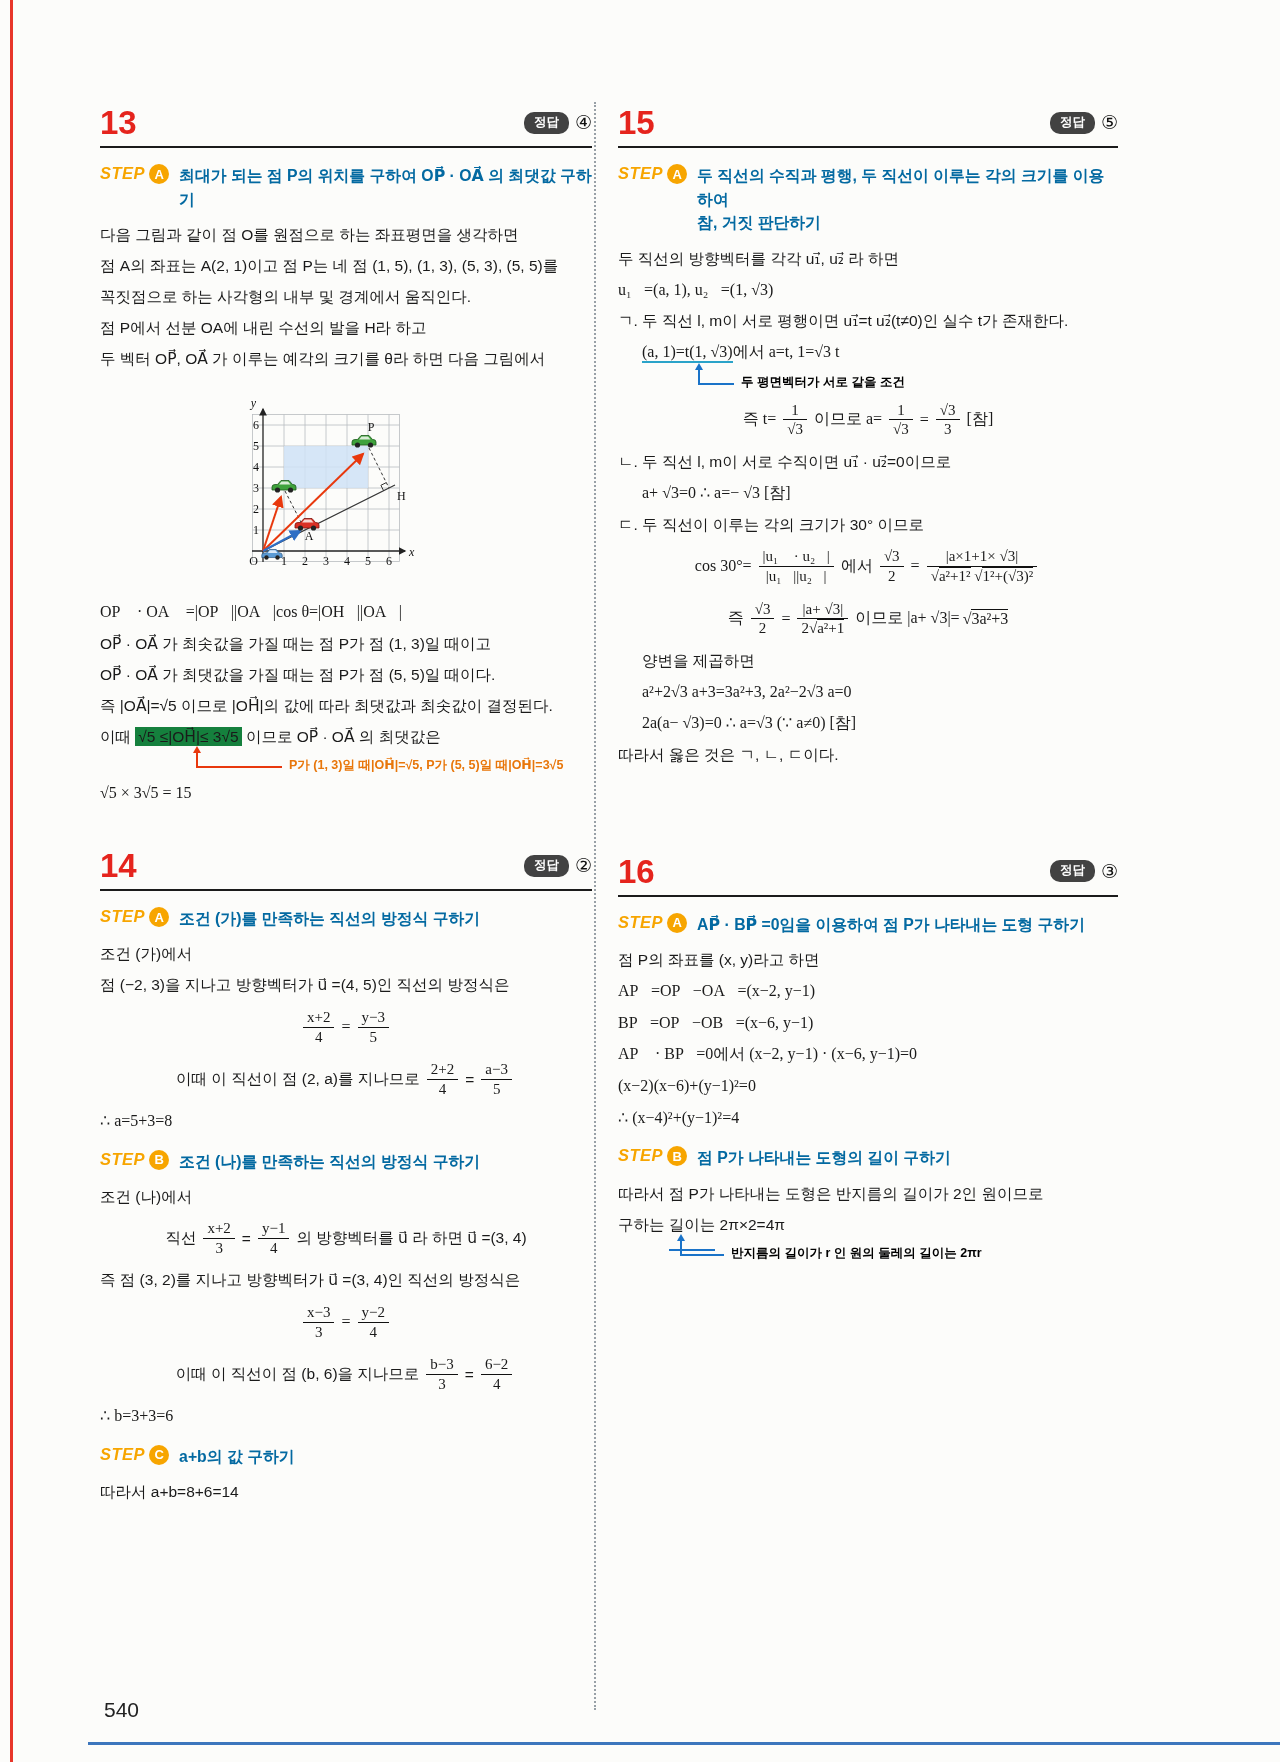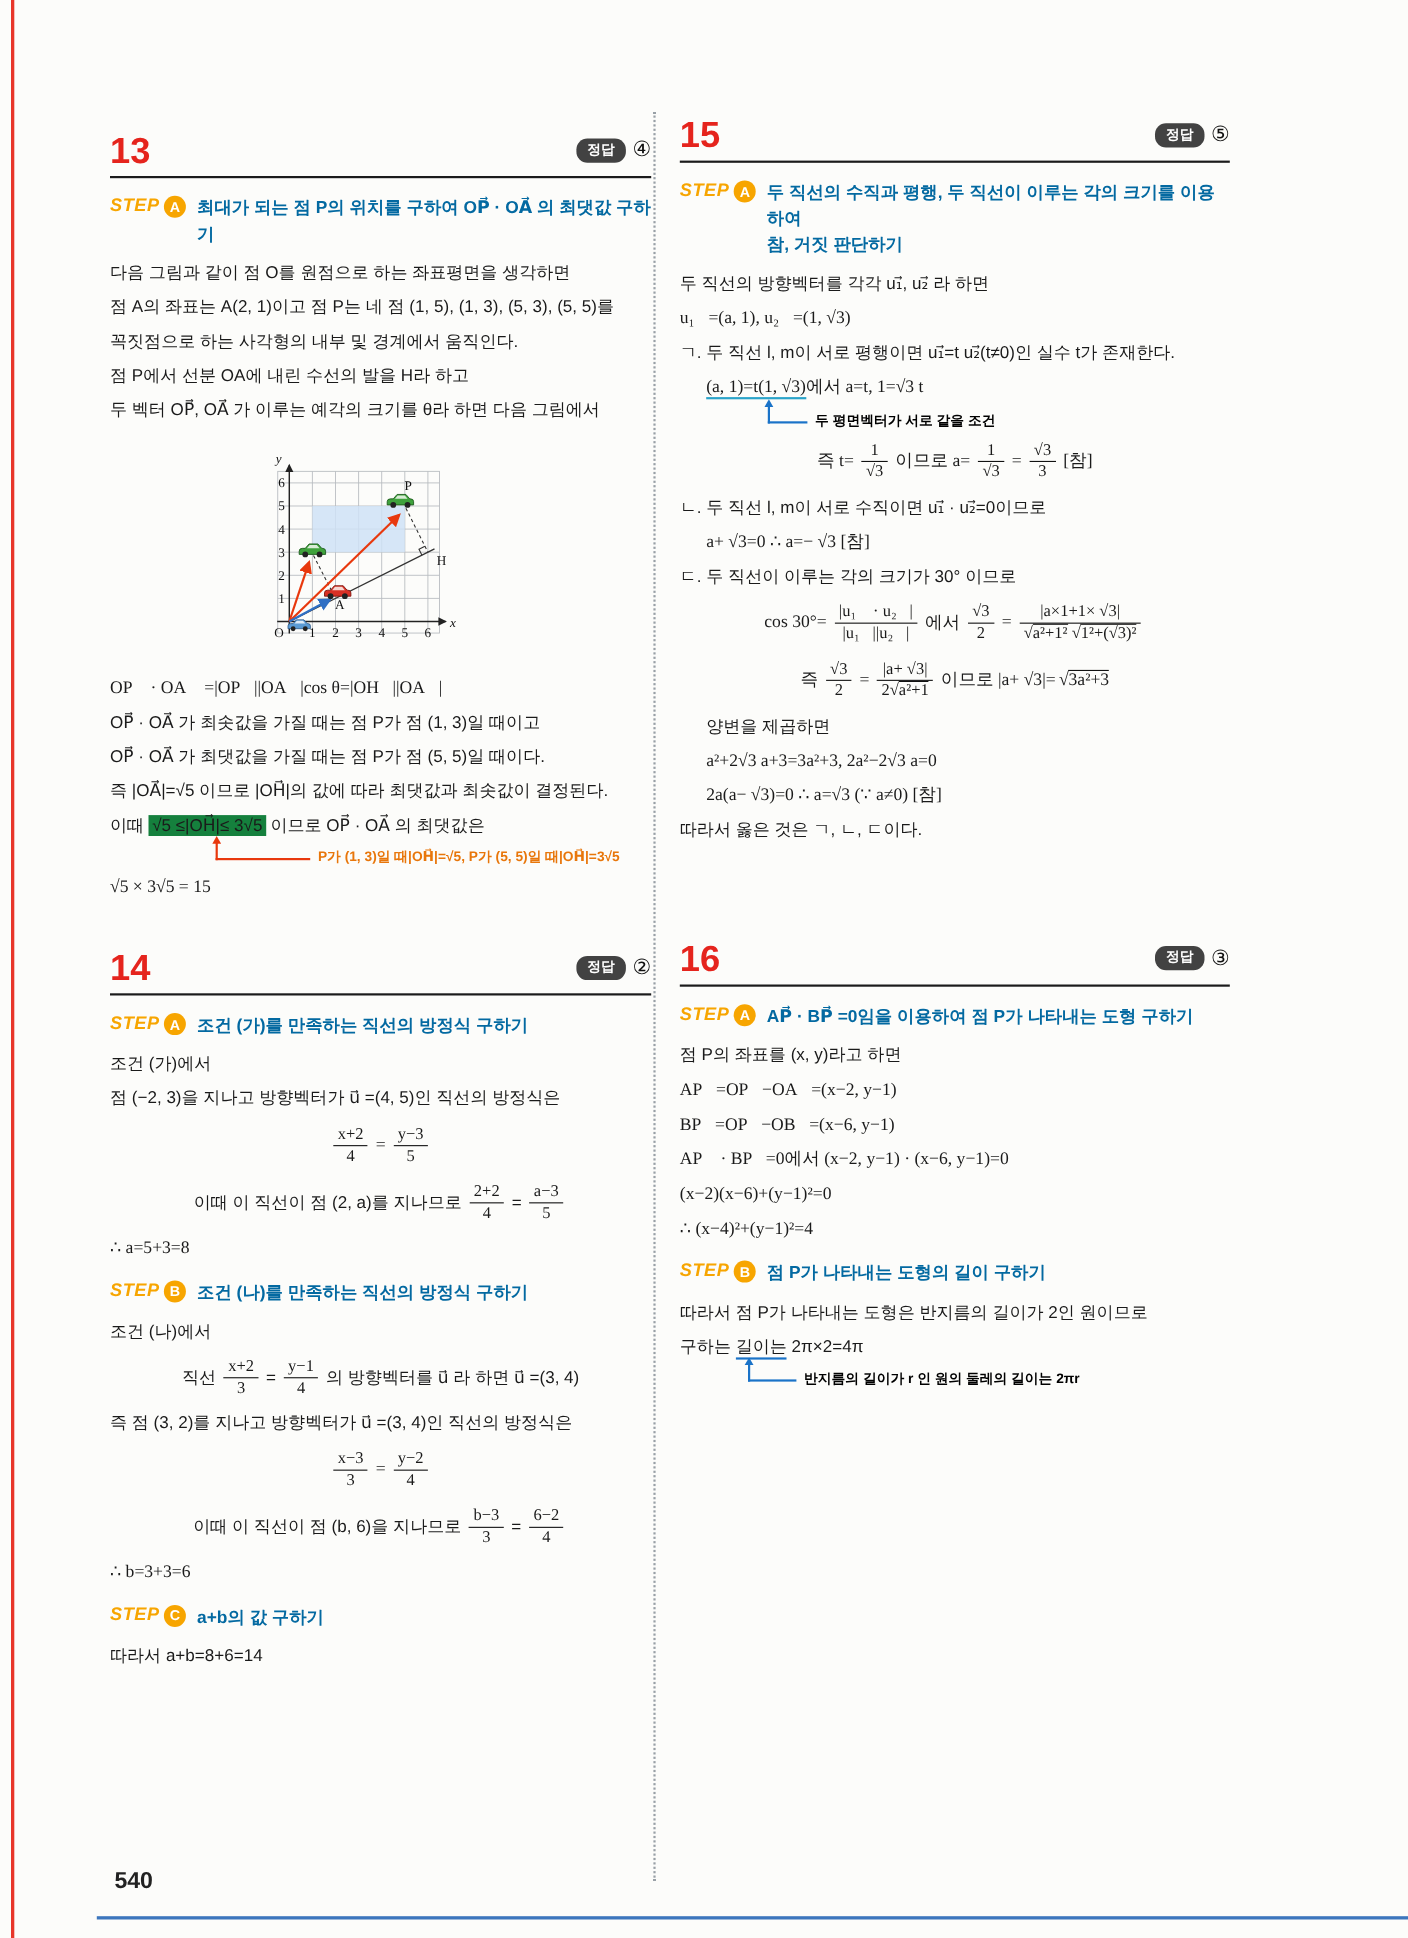--- a/index.html
+++ b/index.html
@@ -1,24 +1,24 @@
 <!DOCTYPE html>
 <html><head>
 <meta charset="utf-8">
 <style>
   html,body{margin:0;padding:0;}
   body{width:1280px;height:1762px;position:relative;background:#fcfcfa;
        font-family:"Liberation Sans","DejaVu Sans",sans-serif;color:#1a1a1a;}
   .red-edge{position:absolute;left:10px;top:0;width:3px;height:1762px;background:#e8362a;}
   .divider{position:absolute;left:594px;top:102px;height:1608px;border-left:2px dotted #98a0a6;}
   .bottom-rule{position:absolute;left:88px;right:0;top:1742px;height:3px;background:#3c76bd;}
-  .page-num{position:absolute;left:104px;top:1698px;font-size:21px;font-weight:bold;color:#222;}
+  .page-num{position:absolute;left:104px;top:1698px;font-size:21px;font-weight:normal;color:#222;}
 
   .col{position:absolute;top:106px;}
-  .col-left{left:100px;width:492px;margin-top:14px;}
+  .col-left{left:100px;width:492px;}
   .col-right{left:618px;width:500px;}
 
   .problem{margin:0;}
   .prob-head{display:flex;align-items:center;}
   .prob-num{font-size:33px;font-weight:800;color:#e5241d;line-height:1;}
   .answer{margin-left:auto;display:flex;align-items:center;}
   .badge{background:#424242;color:#fff;border-radius:10px;font-size:12.5px;padding:2px 10px 3px;font-weight:bold;}
   .choice{font-size:19px;margin-left:6px;color:#111;}
   .prob-rule{border-top:2.2px solid #1b1b1b;margin:7px 0 16px;}
 
@@ -36,21 +36,21 @@
 
   .frac{display:inline-flex;flex-direction:column;text-align:center;vertical-align:middle;margin:0 4px;
         font-family:"Liberation Serif","DejaVu Serif",serif;line-height:1.25;font-size:15px;}
   .frac .fn{border-bottom:1.4px solid #111;padding:0 4px;}
   .frac .fd{padding:0 4px;}
   .sq{white-space:nowrap;}
   .sq .rad{border-top:1.3px solid #111;}
 
   .hl{background:#15803d;padding:1px 3px;}
   .u-teal{border-bottom:2.2px solid #2aa3c9;padding-bottom:1px;}
-  .u-blue{border-bottom:2.2px solid #1a73c8;padding-bottom:1px;}
+  .u-blue{border-bottom:2.2px solid #1a73c8;padding-bottom:16px;}
 
   .callout{display:flex;align-items:flex-end;margin:-3px 0 9px 0;}
   .elbow{height:17px;border-left:2px solid #1a73c8;border-bottom:2px solid #1a73c8;position:relative;margin-right:7px;flex:none;}
   .elbow::before{content:"";position:absolute;left:-5px;top:-7px;border:4px solid transparent;border-bottom:7px solid #1a73c8;}
   .callout-text{font-size:12.5px;font-weight:bold;color:#000000;line-height:1.2;position:relative;top:5px;}
   .callout.orange .elbow{border-color:#e8380d;}
   .callout.orange .elbow::before{border-bottom-color:#e8380d;}
   .callout.orange .callout-text{color:#e8760a;}
 
   .fig-wrap{display:flex;justify-content:center;margin:4px 0 6px;}

